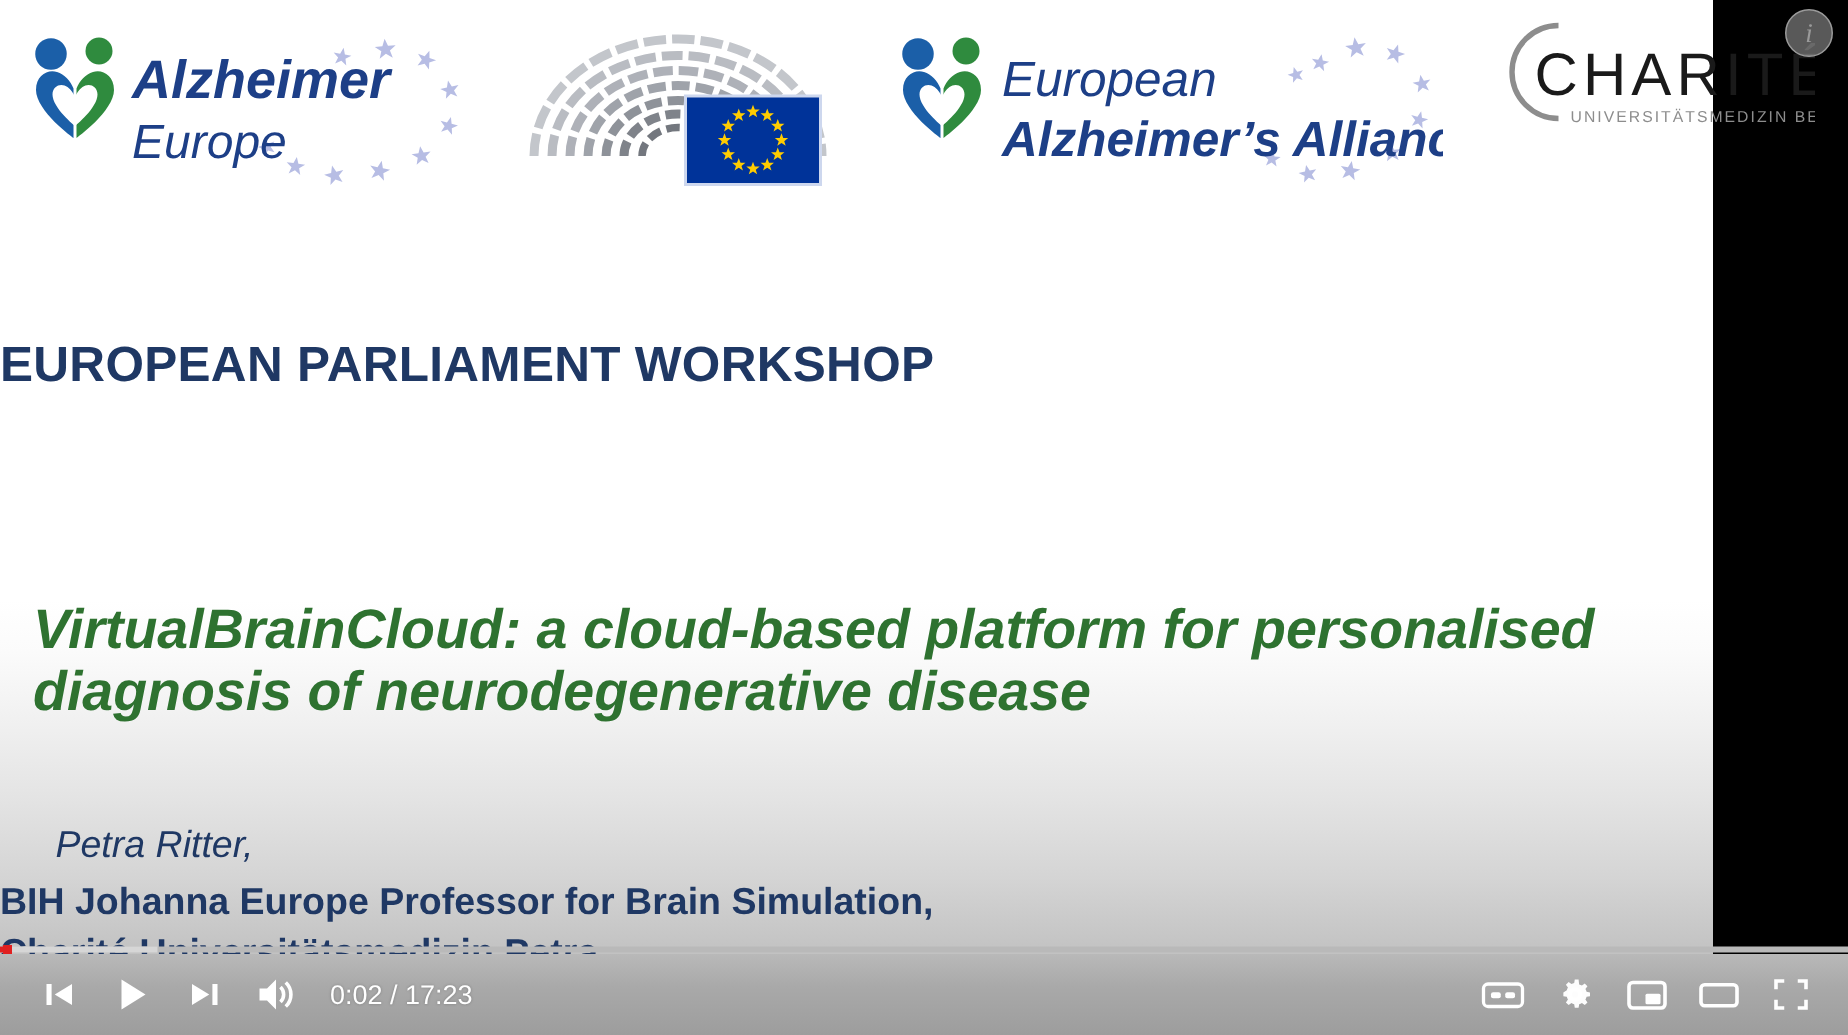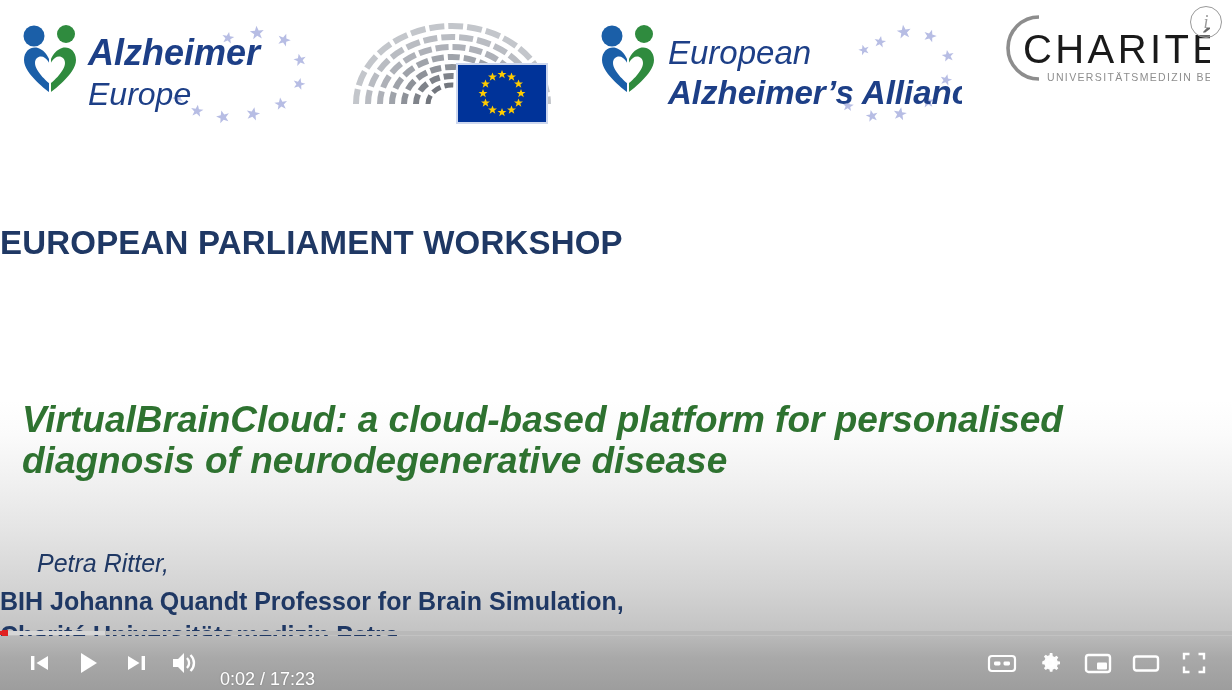--- a/index.html
+++ b/index.html
@@ -13,21 +13,21 @@
 
   #player {
     position: relative;
     width: 1232px; height: 690px;
     overflow: hidden;
   }
 
   
   #slide {
     position: absolute; left: 0; top: 0;
-    width: 1232px; height: 690px;
+    width: 1142px; height: 690px;
     background: linear-gradient(to bottom,
         #ffffff 0%,
         #ffffff 58%,
         #fbfbfb 63%,
         #f0f0f0 70%,
         #e4e4e4 77%,
         #d4d4d4 85%,
         #c2c2c2 92%,
         #b4b4b4 100%);
   }
@@ -129,21 +129,21 @@
   }
   #progress-knob {
     position: absolute; left: 5px; top: 1px;
     width: 6px; height: 6px;
     background: #e02020;
   }
 
   #ctl-left {
     position: absolute; left: 16px; top: 0;
     height: 54px;
-    display: flex; align-items: flex-end; gap: 0px;
+    display: flex; align-items: center; gap: 0px;
   }
   #ctl-right {
     position: absolute; right: 14px; top: 0;
     height: 54px;
     display: flex; align-items: center; gap: 0px;
   }
   .ctl-btn {
     width: 48px; height: 54px;
     display: flex; align-items: center; justify-content: center;
     cursor: pointer;
@@ -347,21 +347,21 @@
     </div>
 
     <div class="txt-center" id="title-main">EUROPEAN PARLIAMENT WORKSHOP</div>
 
 
     <div class="txt-center" id="headline">VirtualBrainCloud: a cloud-based platform for personalised diagnosis of neurodegenerative disease</div>
 
     <div class="txt-center" id="speaker-name">Petra Ritter,</div>
 
     <div class="txt-center" id="speaker-role">
-      <div>BIH Johanna Quandt Professor for Brain Simulation,</div>
+      <div>BIH Johanna Europe Professor for Brain Simulation,</div>
       <div>Charité Universitätsmedizin Petra</div>
     </div>
 
   </div>
 
   <div id="info-btn">i</div>
 
   <div id="progress-wrap">
     <div id="progress-track"></div>
     <div id="progress-loaded" style="width: 104.72px;"></div>

